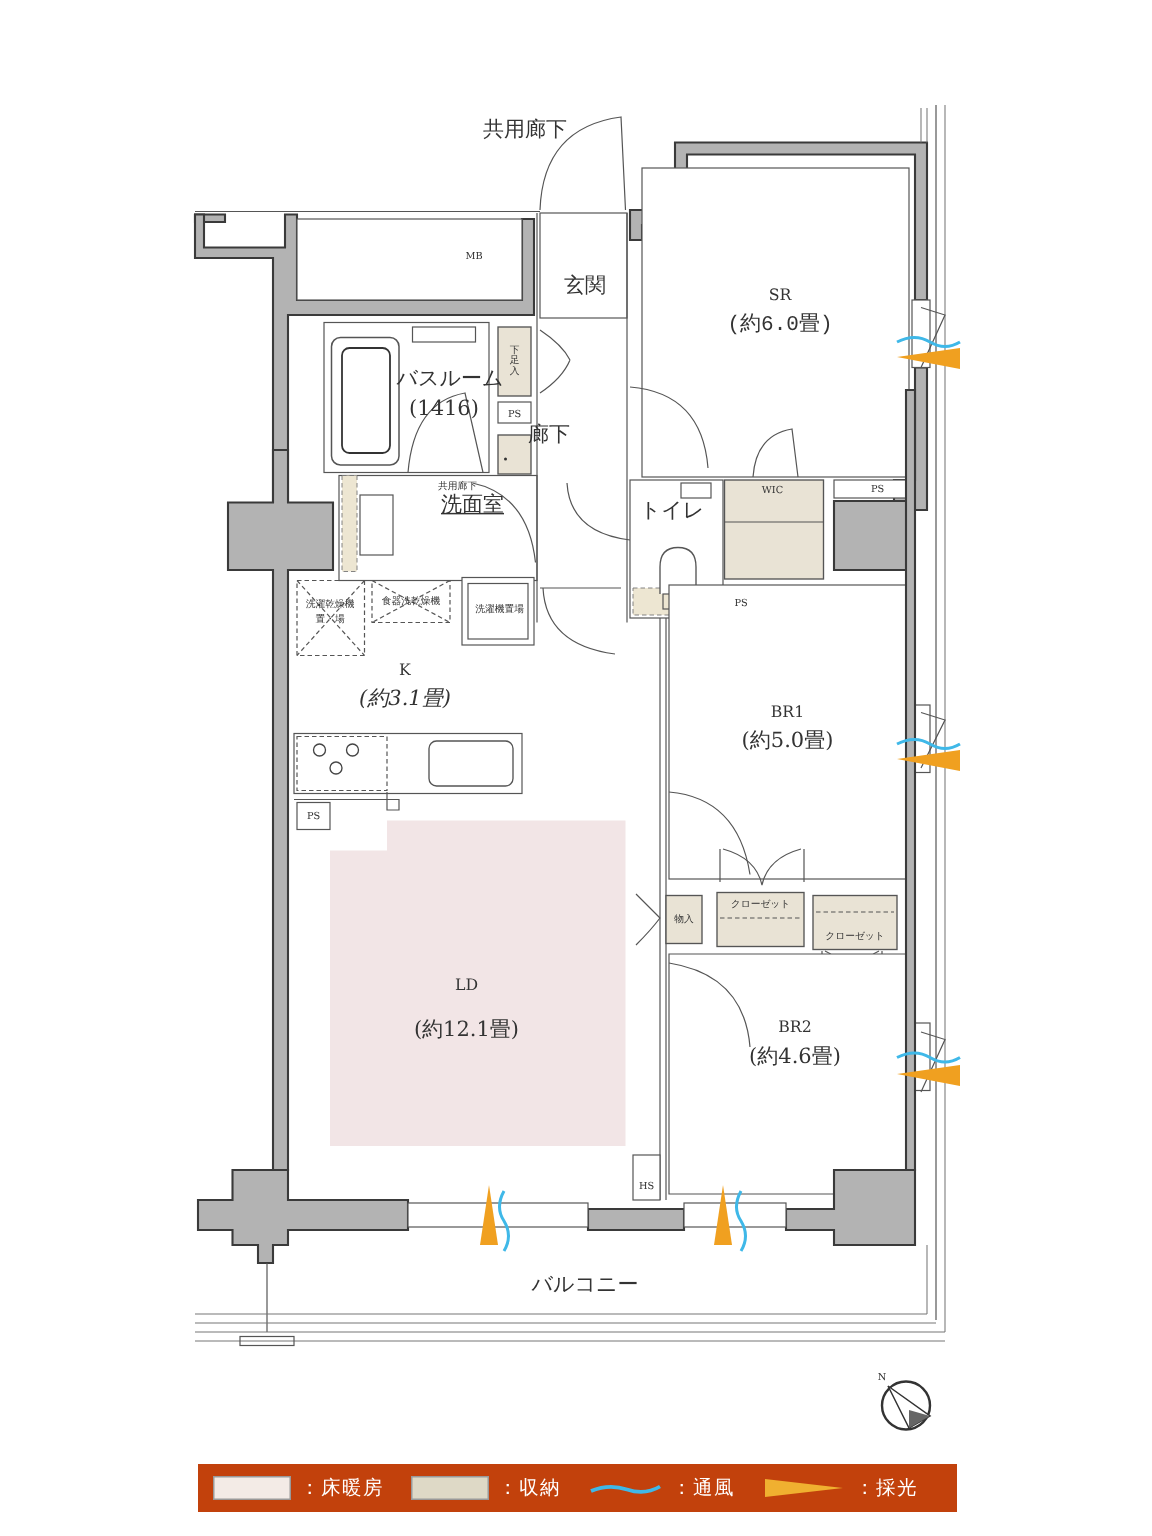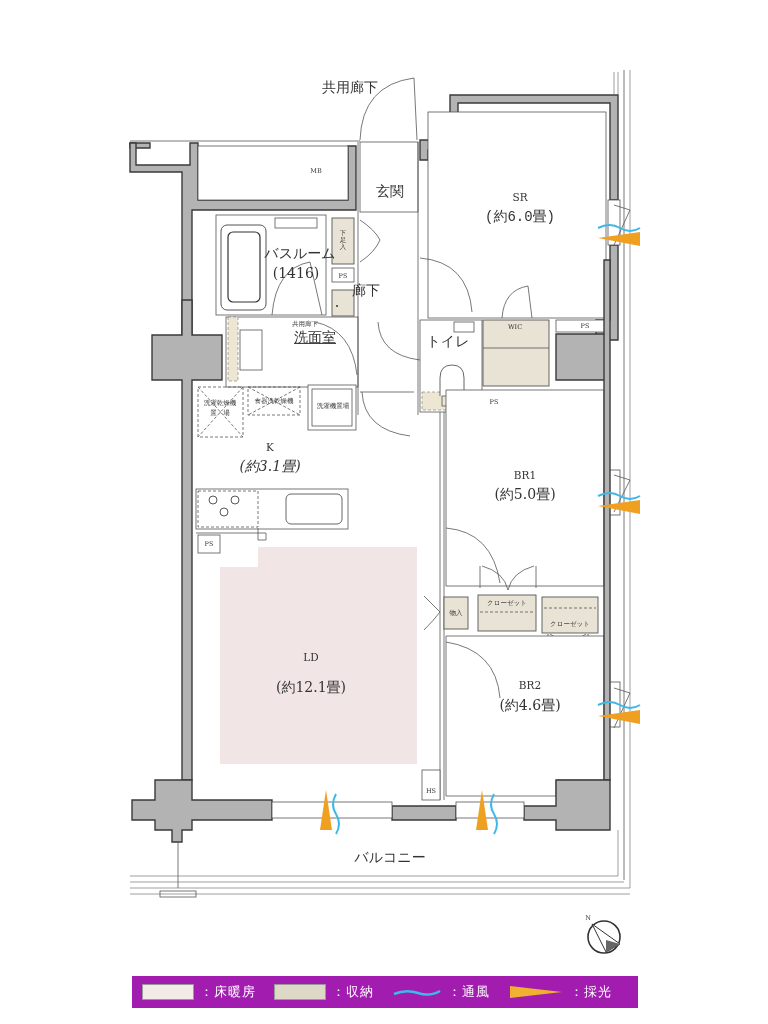--- a/index.html
+++ b/index.html
@@ -5,21 +5,21 @@
   html, body { margin: 0; padding: 0; background: #ffffff; }
   body { width: 768px; height: 1024px; position: relative; overflow: hidden;
          font-family: "DejaVu Serif", "Liberation Serif", serif; }
   #plan { position: absolute; left: 0; top: 0; width: 768px; height: 1024px; }
   .lbl { position: absolute; color: #333; font-size: 10px; white-space: nowrap;
          transform: translate(-50%, -50%); text-align: center; line-height: 1.3; }
   .lbl.small { font-size: 14px; }
   .lbl.tiny { font-size: 6.5px; }
   .lbl.room { font-size: 10.5px; }
   .legend { position: absolute; left: 132px; top: 976px; width: 506px; height: 32px;
-            background: #a21caf; display: flex; align-items: center; padding: 0 10px;
+            background: #c2410c; display: flex; align-items: center; padding: 0 10px;
             box-sizing: border-box; gap: 6px; }
   .legend-item { display: flex; align-items: center; gap: 6px; margin-right: 12px; }
   .legend-swatch { width: 50px; height: 14px; border: 1px solid #999; }
   .legend-text { color: #ffffff; font-family: "DejaVu Sans", "Liberation Sans", sans-serif;
                  font-size: 13px; letter-spacing: 1px; }
 </style>
 </head>
 <body>
 
 <svg id="plan" viewBox="0 0 768 1024" xmlns="http://www.w3.org/2000/svg">

